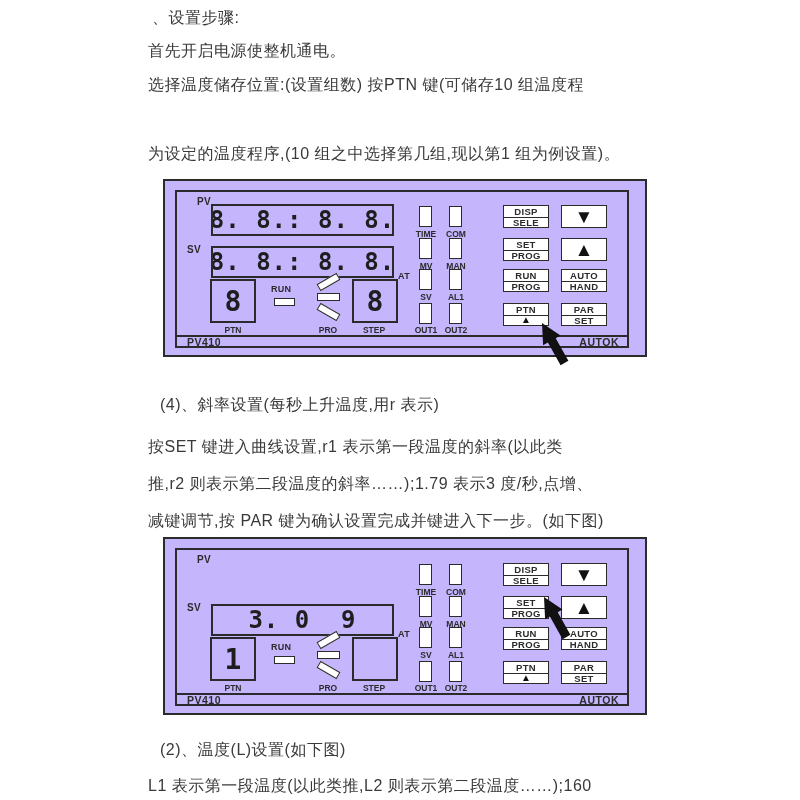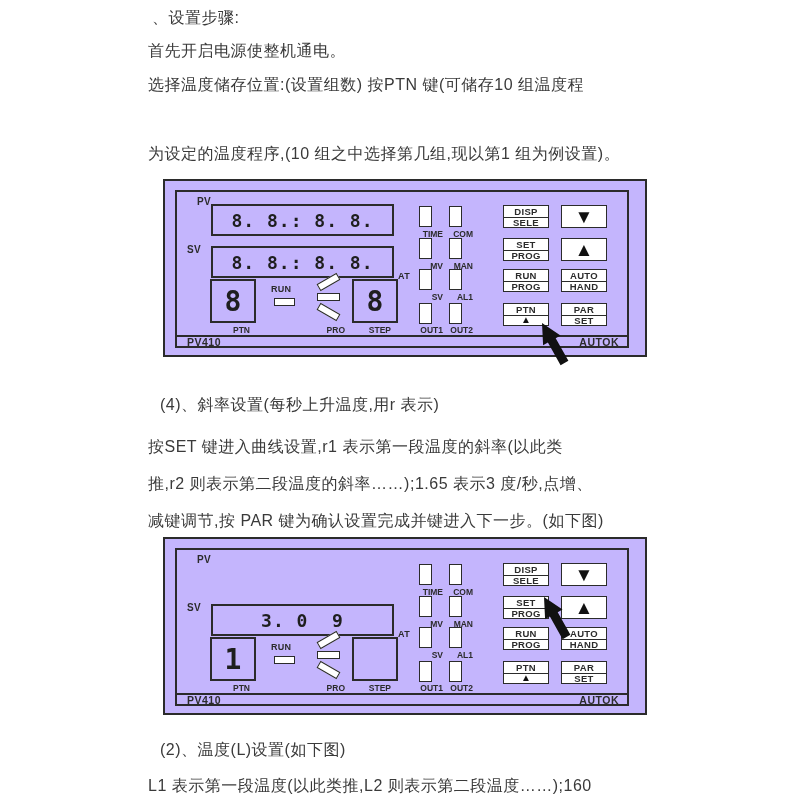--- a/index.html
+++ b/index.html
@@ -8,27 +8,27 @@
   .t{position:absolute;font-size:16px;letter-spacing:0.5px;white-space:nowrap;color:#3a3a3a;}
 
   
   .diagram{position:absolute;left:163px;width:484px;height:178px;border:2px solid #2b2b2b;
            box-sizing:border-box;background:#c4b5fd;}
   .panel{position:absolute;left:10px;top:9px;width:454px;height:158px;border:2px solid #2b2b2b;
          box-sizing:border-box;}
   .panel *{box-sizing:border-box;}
   .slbl{position:absolute;font-size:9px;font-weight:600;color:#2b2b2b;letter-spacing:0.3px;white-space:nowrap;}
   .disp{position:absolute;left:34px;width:183px;height:32px;border:2px solid #2b2b2b;
-        font-family:"DejaVu Sans Mono",monospace;font-weight:bold;font-size:18px;color:#1e1e1e;
+        font-family:"DejaVu Sans Mono",monospace;font-weight:bold;font-size:24px;color:#1e1e1e;
         display:flex;align-items:center;justify-content:center;letter-spacing:1px;white-space:pre;overflow:hidden;}
   .digitbox{position:absolute;width:46px;height:44px;border:2px solid #2b2b2b;
         font-family:"DejaVu Sans Mono",monospace;font-weight:bold;font-size:28px;color:#1e1e1e;
         display:flex;align-items:center;justify-content:center;}
   .ind{position:absolute;width:13px;height:21px;border:1.5px solid #2b2b2b;background:#fff;}
-  .ilbl{position:absolute;font-size:8.5px;font-weight:600;color:#2b2b2b;width:34px;text-align:right;white-space:nowrap;}
+  .ilbl{position:absolute;font-size:8.5px;font-weight:600;color:#2b2b2b;width:34px;text-align:center;white-space:nowrap;}
   .ledrect{position:absolute;width:21px;height:8px;border:1.5px solid #2b2b2b;background:#fff;}
   .prorect{position:absolute;left:140px;width:23px;height:8px;border:1.5px solid #2b2b2b;background:#fff;}
   .btn{position:absolute;width:46px;height:23px;border:1.5px solid #2b2b2b;background:#fff;}
   .bc{height:50%;display:flex;align-items:center;justify-content:center;
       font-size:9.5px;font-weight:600;color:#2b2b2b;letter-spacing:0.3px;line-height:1;}
   .bc+.bc{border-top:1.5px solid #2b2b2b;}
   .tribtn{display:flex;align-items:center;justify-content:center;}
   .tri{font-size:19px;line-height:1;color:#111;}
   .smalltri{font-size:10px;line-height:1;color:#111;}
   .strip{position:absolute;left:0;right:0;top:143px;bottom:0;border-top:2px solid #2b2b2b;
@@ -127,21 +127,21 @@
       </div>
     </div>
   </div>
 
   <svg class="arrow" style="left:532px;top:315px" width="50" height="62">
     <polygon points="10,8 28.5,20.5 23.7,23.2 36.4,45.8 28.6,50.2 15.9,27.6 11.1,30.3" fill="#111"></polygon>
   </svg>
 
   <div class="t" style="left:160px;top:395px">(4)、斜率设置(每秒上升温度,用r 表示)</div>
   <div class="t" style="left:148px;top:437px">按SET 键进入曲线设置,r1 表示第一段温度的斜率(以此类</div>
-  <div class="t" style="left:148px;top:474px">推,r2 则表示第二段温度的斜率……);1.65 表示3 度/秒,点增、</div>
+  <div class="t" style="left:148px;top:474px">推,r2 则表示第二段温度的斜率……);1.79 表示3 度/秒,点增、</div>
   <div class="t" style="left:148px;top:511px">减键调节,按 PAR 键为确认设置完成并键进入下一步。(如下图)</div>
 
   <div class="diagram" style="top:537px">
     <div class="panel">
       <div class="slbl" style="left:20px;top:4px;font-size:10px">PV</div>
       <div class="slbl" style="left:10px;top:52px;font-size:10px">SV</div>
       <div class="disp" style="top:54px">3. 0  9</div>
 
       <div class="digitbox" style="left:33px;top:87px">1</div>
       <div class="ilbl" style="left:39px;top:133px">PTN</div>

